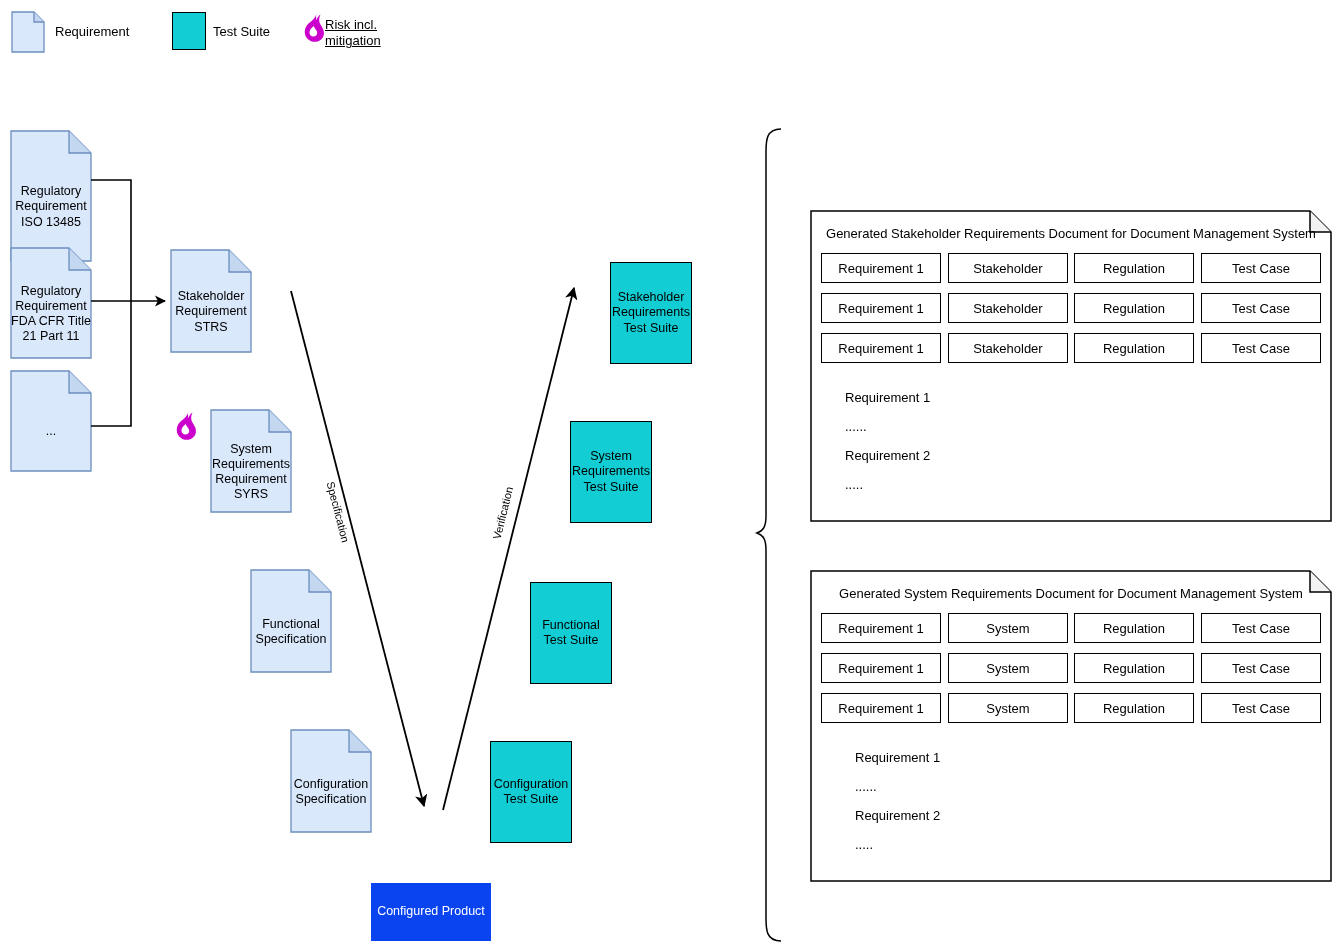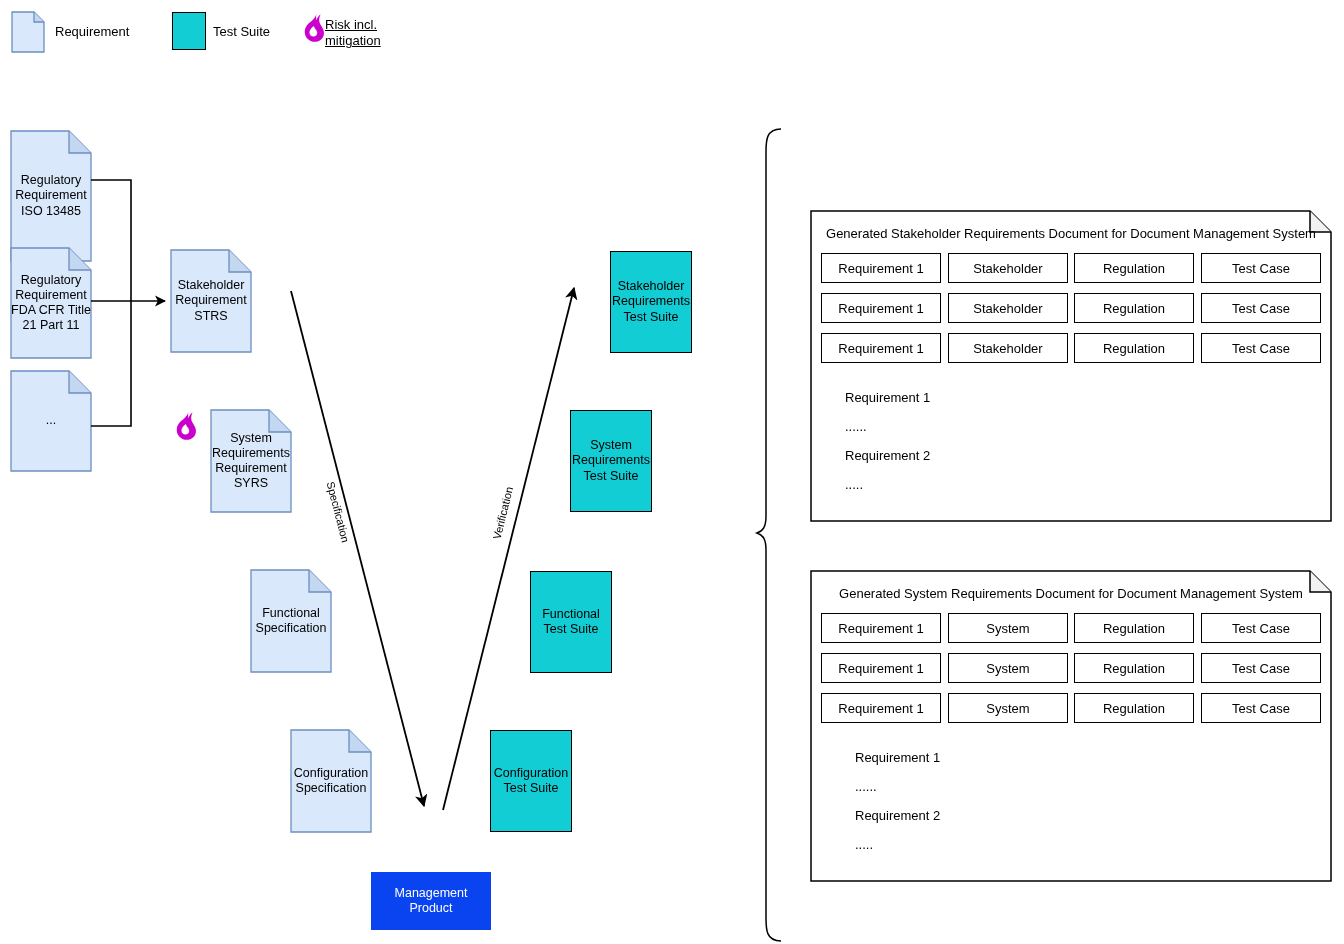--- a/index.html
+++ b/index.html
@@ -23,20 +23,21 @@
   }
   .node {
     position: absolute;
     box-sizing: border-box;
     display: flex;
     align-items: center;
     justify-content: center;
     text-align: center;
     line-height: 1.22;
     white-space: pre-line;
+    margin-top: 11px;
   }
   
   .legend-label {
     position: absolute;
     font-size: 13px;
     line-height: 1.25;
     white-space: pre-line;
     color: #000;
   }
   .legend-swatch-test {
@@ -271,21 +272,21 @@
   <span>Functional
 Test Suite</span>
 </div>
 
 <div class="node testsuite" style="left:490px; top:730px; width:82px; height:102px;">
   <span>Configuration
 Test Suite</span>
 </div>
 
 <div class="node product" style="left:371px; top:872px; width:120px; height:58px;">
-  <span>Management Product</span>
+  <span>Configured Product</span>
 </div>
 
 <div class="edge-label" style="left:306px; top:506px; transform: rotate(75.5deg);">Specification</div>
 <div class="edge-label" style="left:475px; top:507px; transform: rotate(-76deg);">Verification</div>
 
 <div class="gendoc" style="left:811px; top:211px; width:520px; height:310px;">
   <div class="gendoc-title" style="top:15px;">Generated Stakeholder Requirements Document for Document Management System</div>
 
   <div class="cell" style="left:10px;  top:42px;  width:120px; height:30px;">Requirement 1</div>
   <div class="cell" style="left:137px; top:42px;  width:120px; height:30px;">Stakeholder</div>

